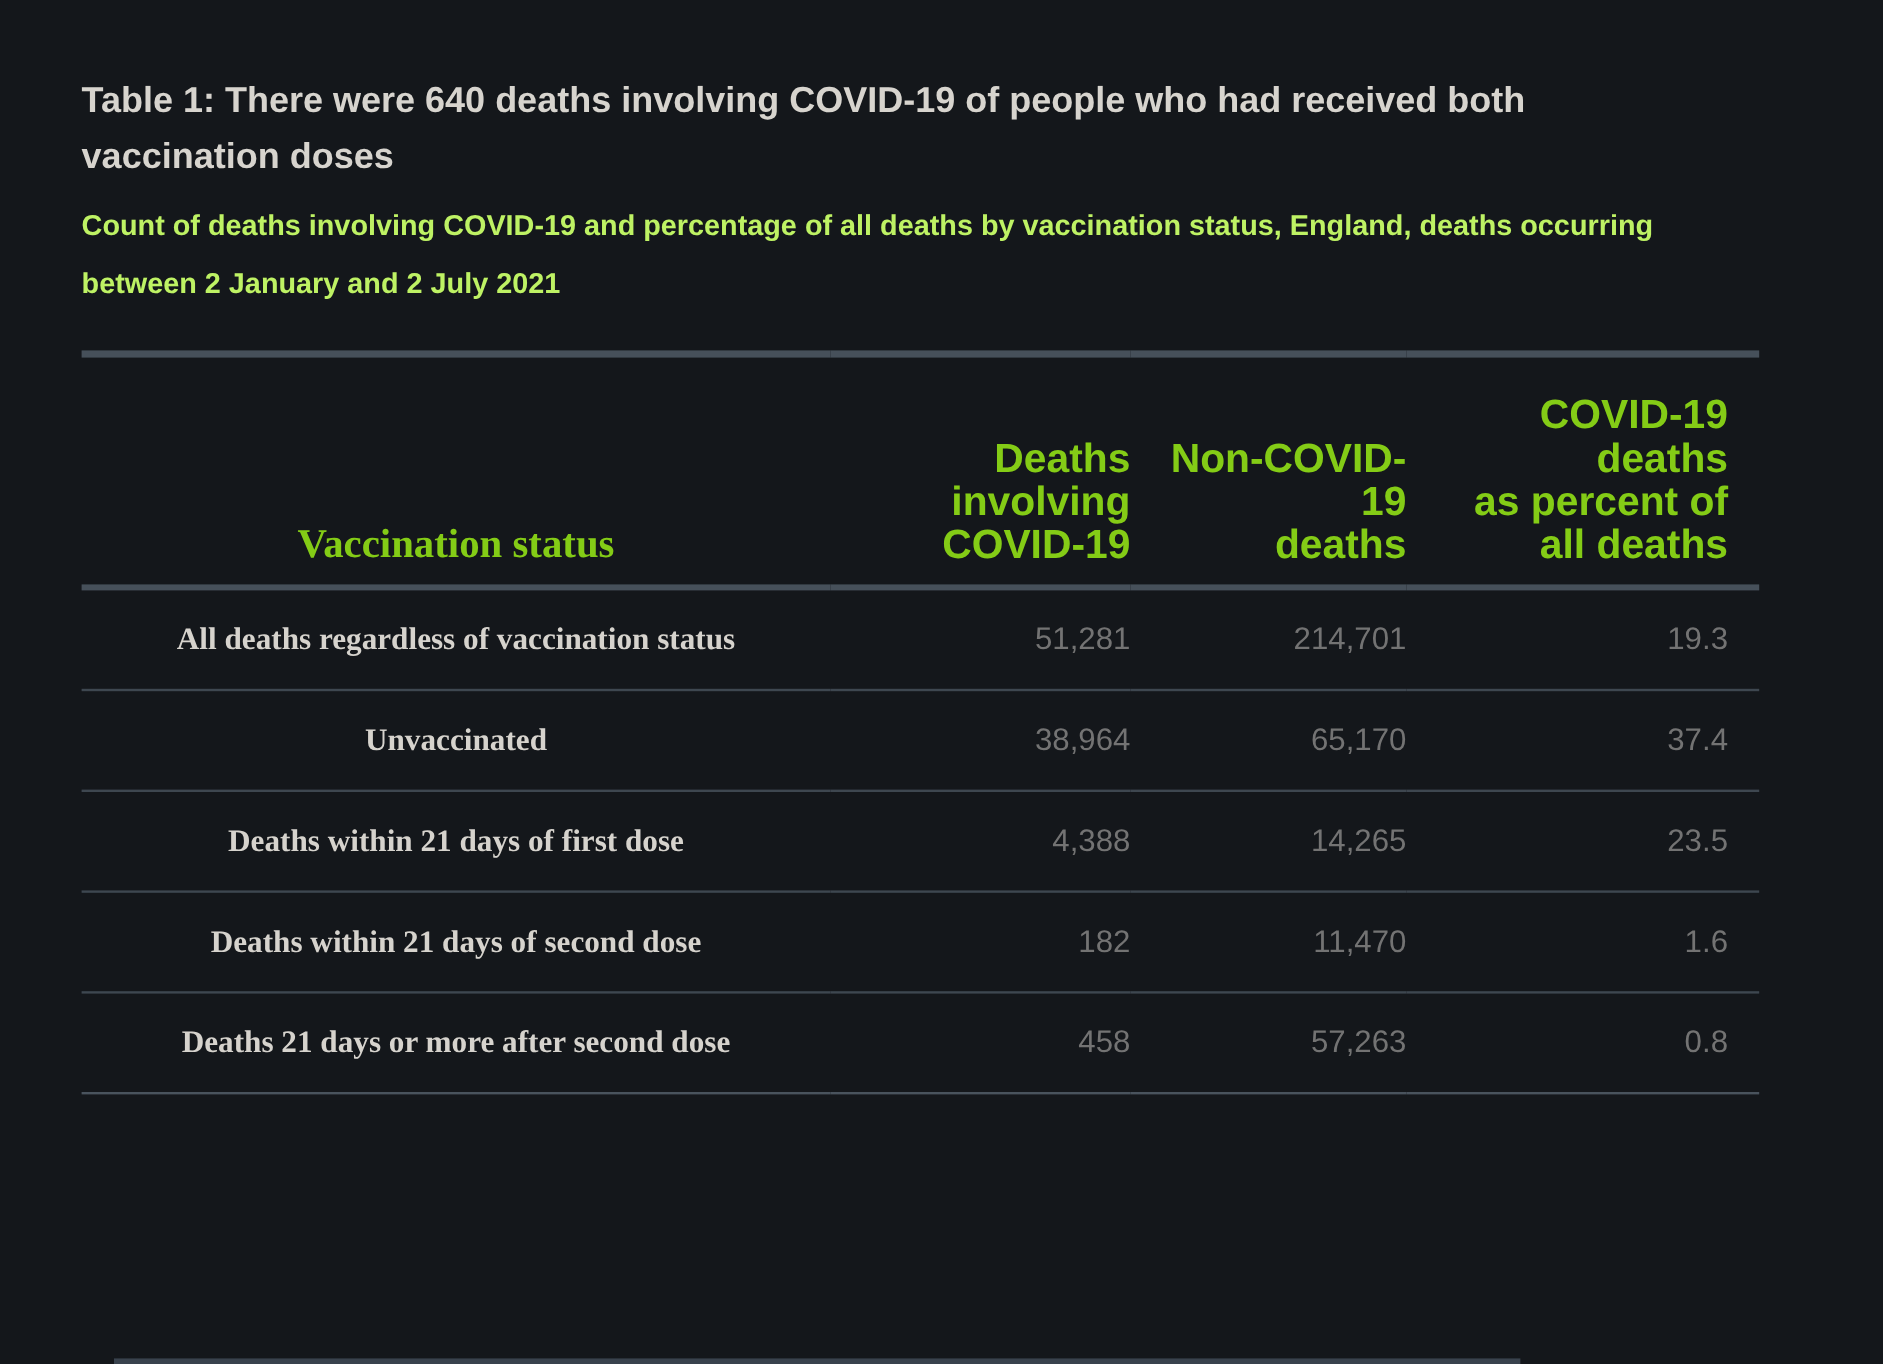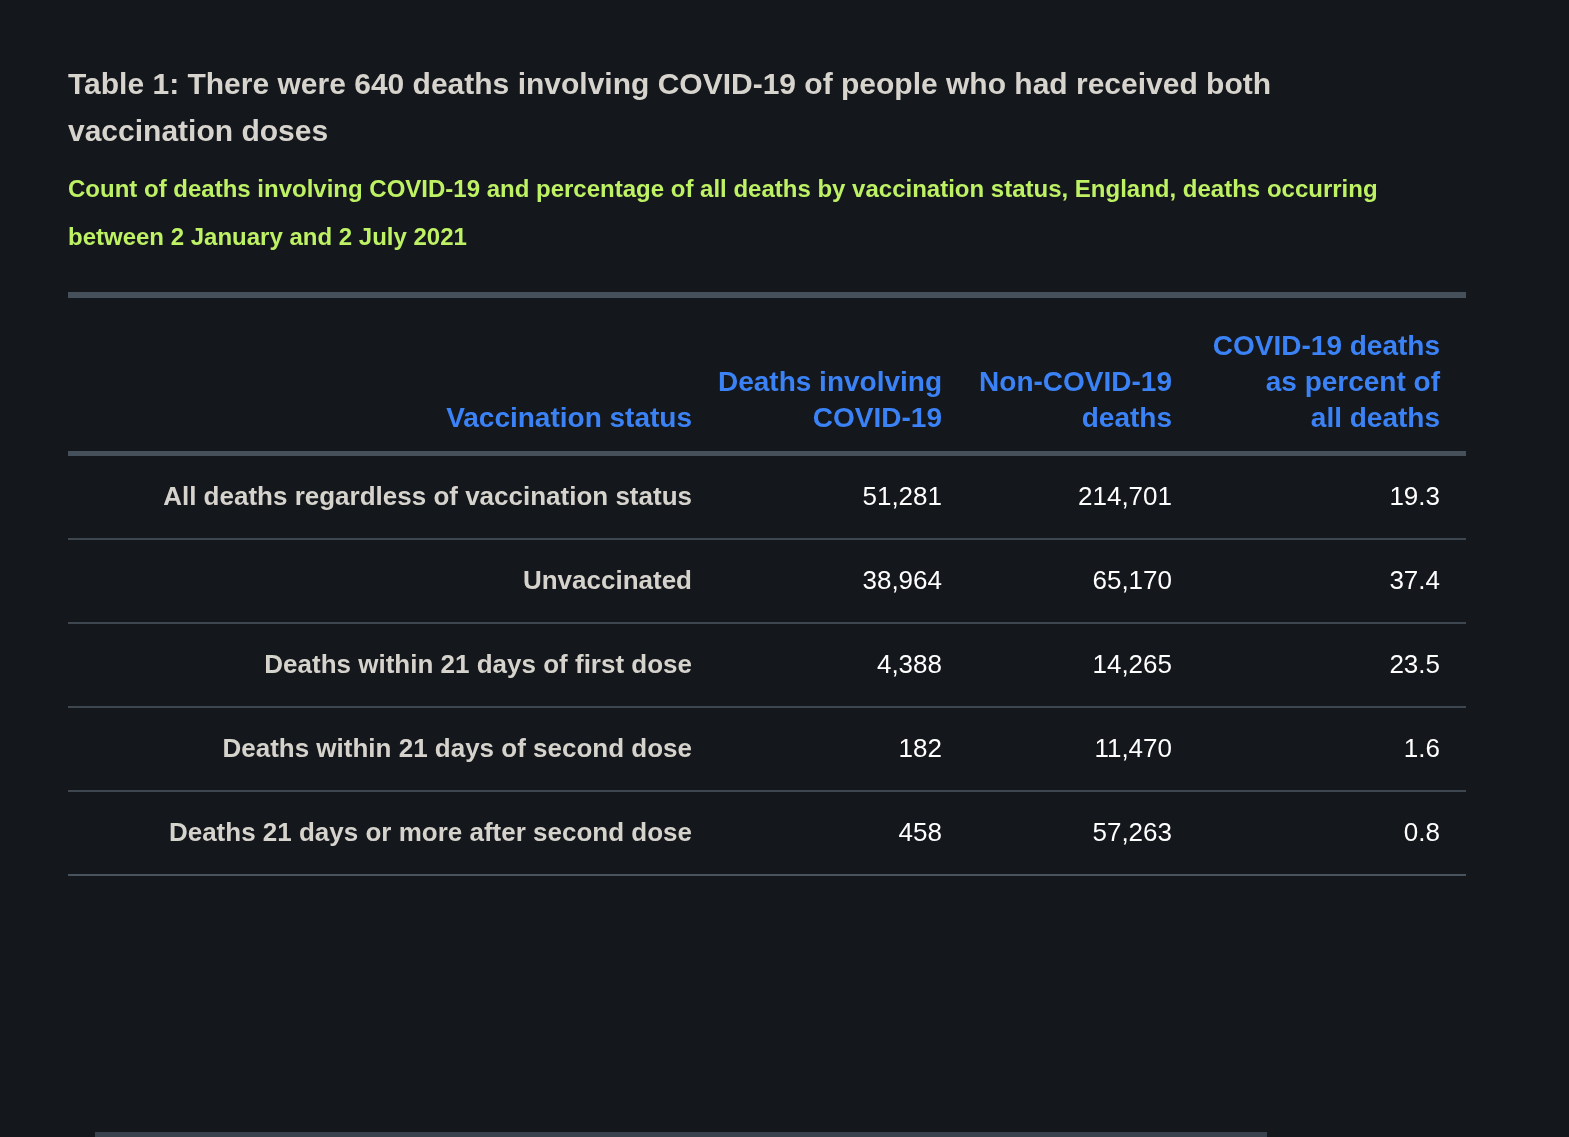--- a/index.html
+++ b/index.html
@@ -39,37 +39,37 @@
     border-collapse: collapse;
     table-layout: fixed;
     border-top: 6px solid #46505a;
   }
   col.c-label { width: 624px; }
   col.c-covid { width: 250px; }
   col.c-noncovid { width: 230px; }
   col.c-percent { width: 294px; }
   th {
     vertical-align: bottom;
-    font-size: 28px;
+    font-size: 34px;
     font-weight: bold;
     line-height: 36px;
-    color: #3b82f6;
+    color: #84cc16;
     padding: 30px 0 15px 0;
     border-bottom: 5px solid #46505a;
   }
   th.num, td.num { text-align: right; }
-  th.label-col, td.label-col { text-align: right; }
+  th.label-col, td.label-col { text-align: center; font-family: Liberation Serif, serif; }
   th.last, td.last { padding-right: 26px; }
   th .hline { display: block; }
   td {
     font-size: 26px;
     line-height: 31px;
     padding: 25px 0 26px 0;
     border-bottom: 2px solid #3e4750;
-    color: #ffffff;
+    color: #737373;
   }
   td.label-col { font-weight: bold; color: #d6d3cd; }
   tbody tr:last-child td { border-bottom-color: #49535d; margin-left: 48px; }
   p.source {
     margin-top: 7px;
     font-size: 29px;
     font-weight: normal;
     line-height: 62px;
     color: #d0cdc7;
     max-width: 1400px;

